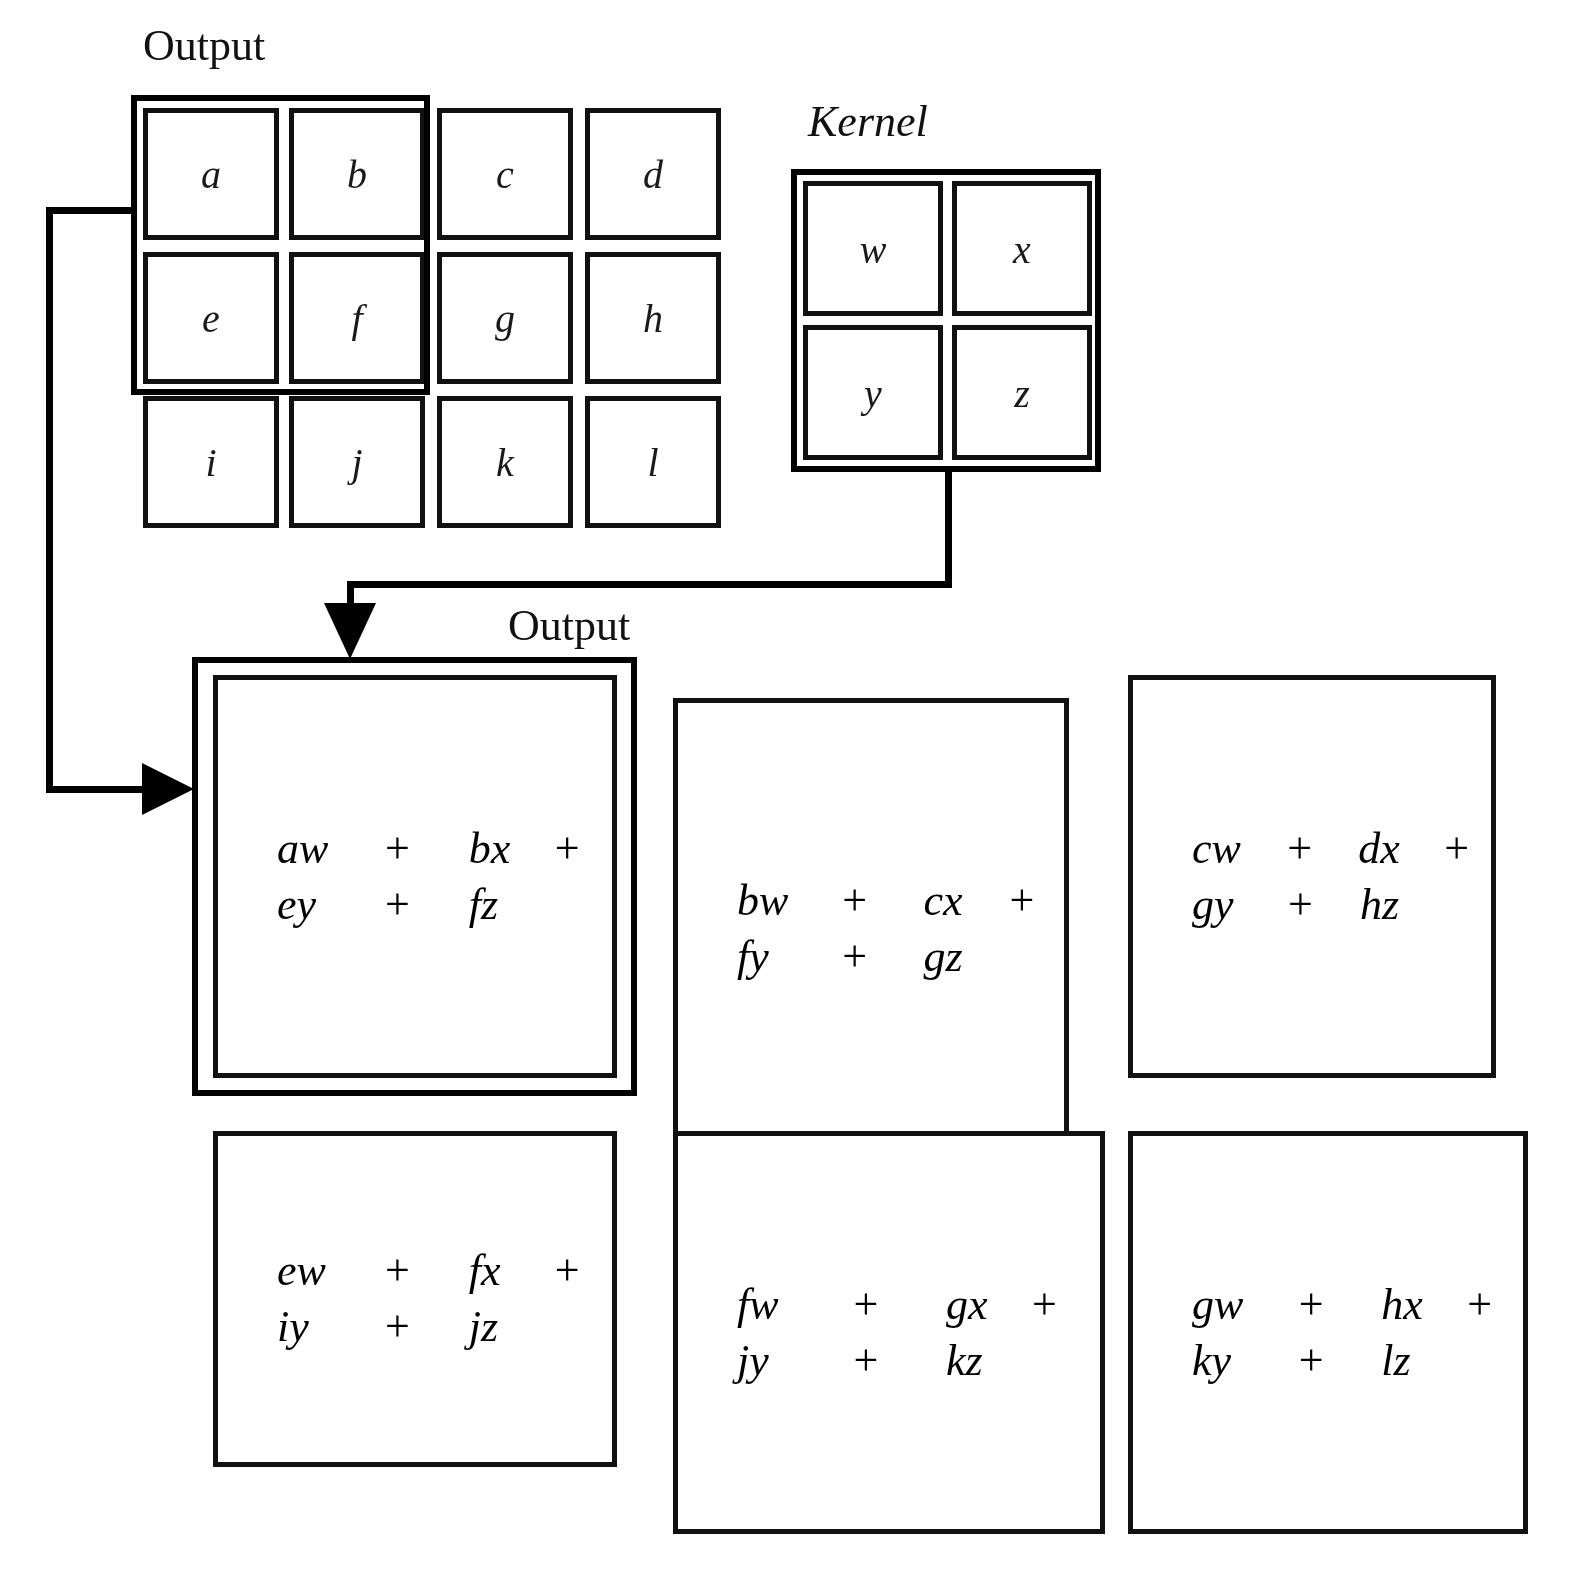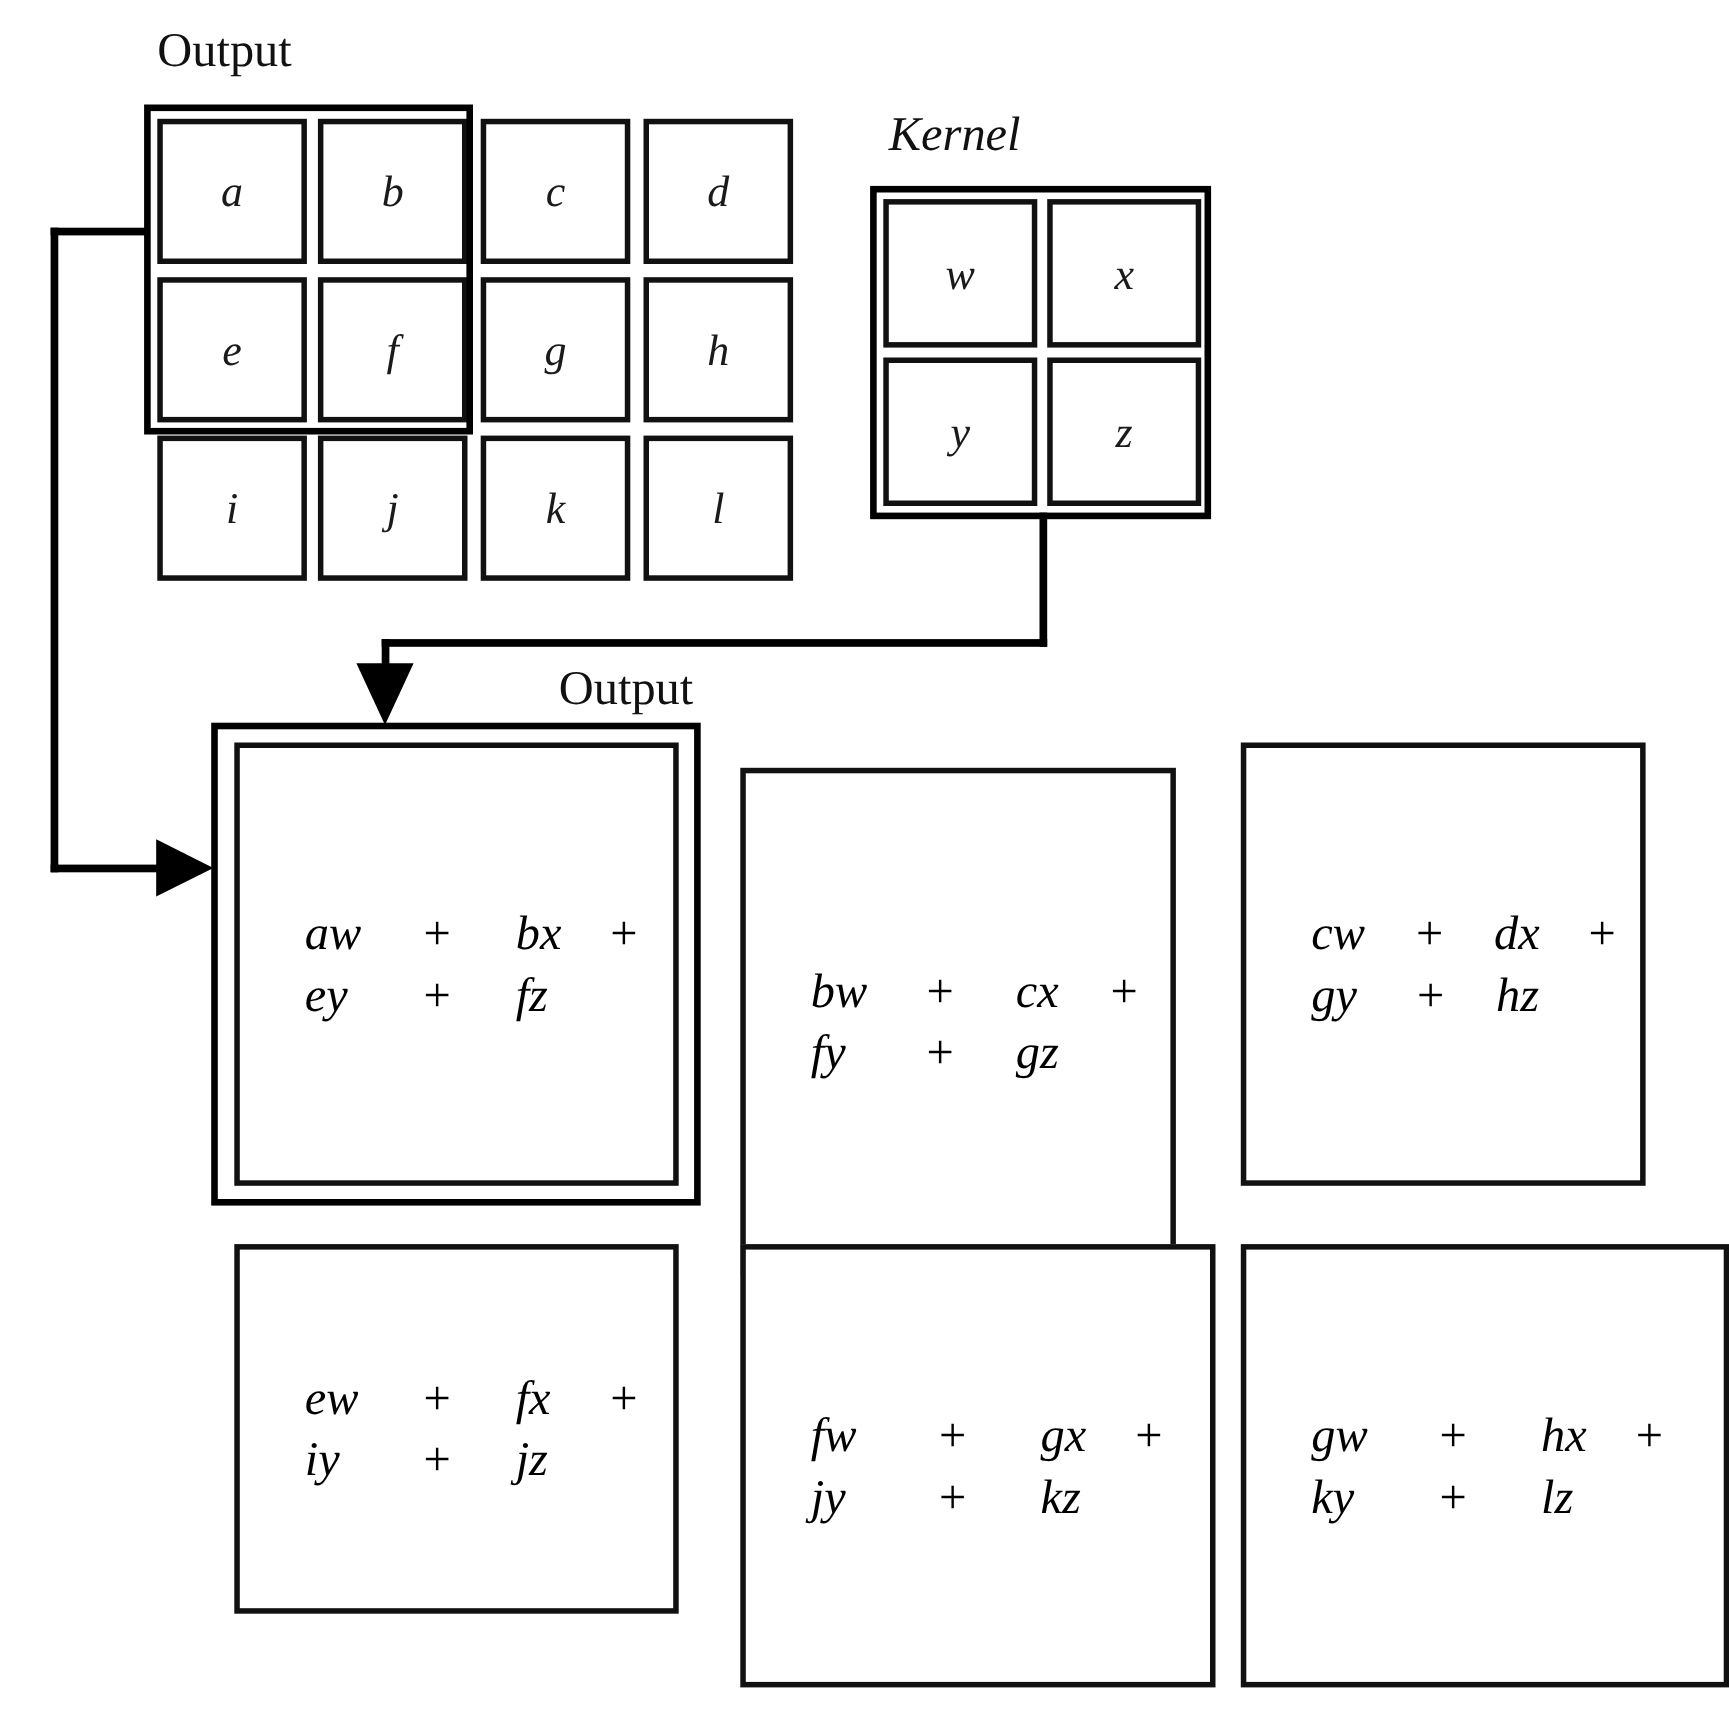--- a/index.html
+++ b/index.html
@@ -226,21 +226,21 @@
       </div>
       <div class="out-line">
         <span class="term">jy</span>
         <span class="op">+</span>
         <span class="term">kz</span>
         <span class="op trail blank"></span>
       </div>
     </div>
   </div>
 
-  <div class="out-box" style="left:1128px;top:1131px;width:444px;height:403px;">
+  <div class="out-box" style="left:1128px;top:1131px;width:400px;height:403px;">
     <div class="out-inner">
       <div class="out-line">
         <span class="term">gw</span>
         <span class="op">+</span>
         <span class="term">hx</span>
         <span class="op trail">+</span>
       </div>
       <div class="out-line">
         <span class="term">ky</span>
         <span class="op">+</span>

